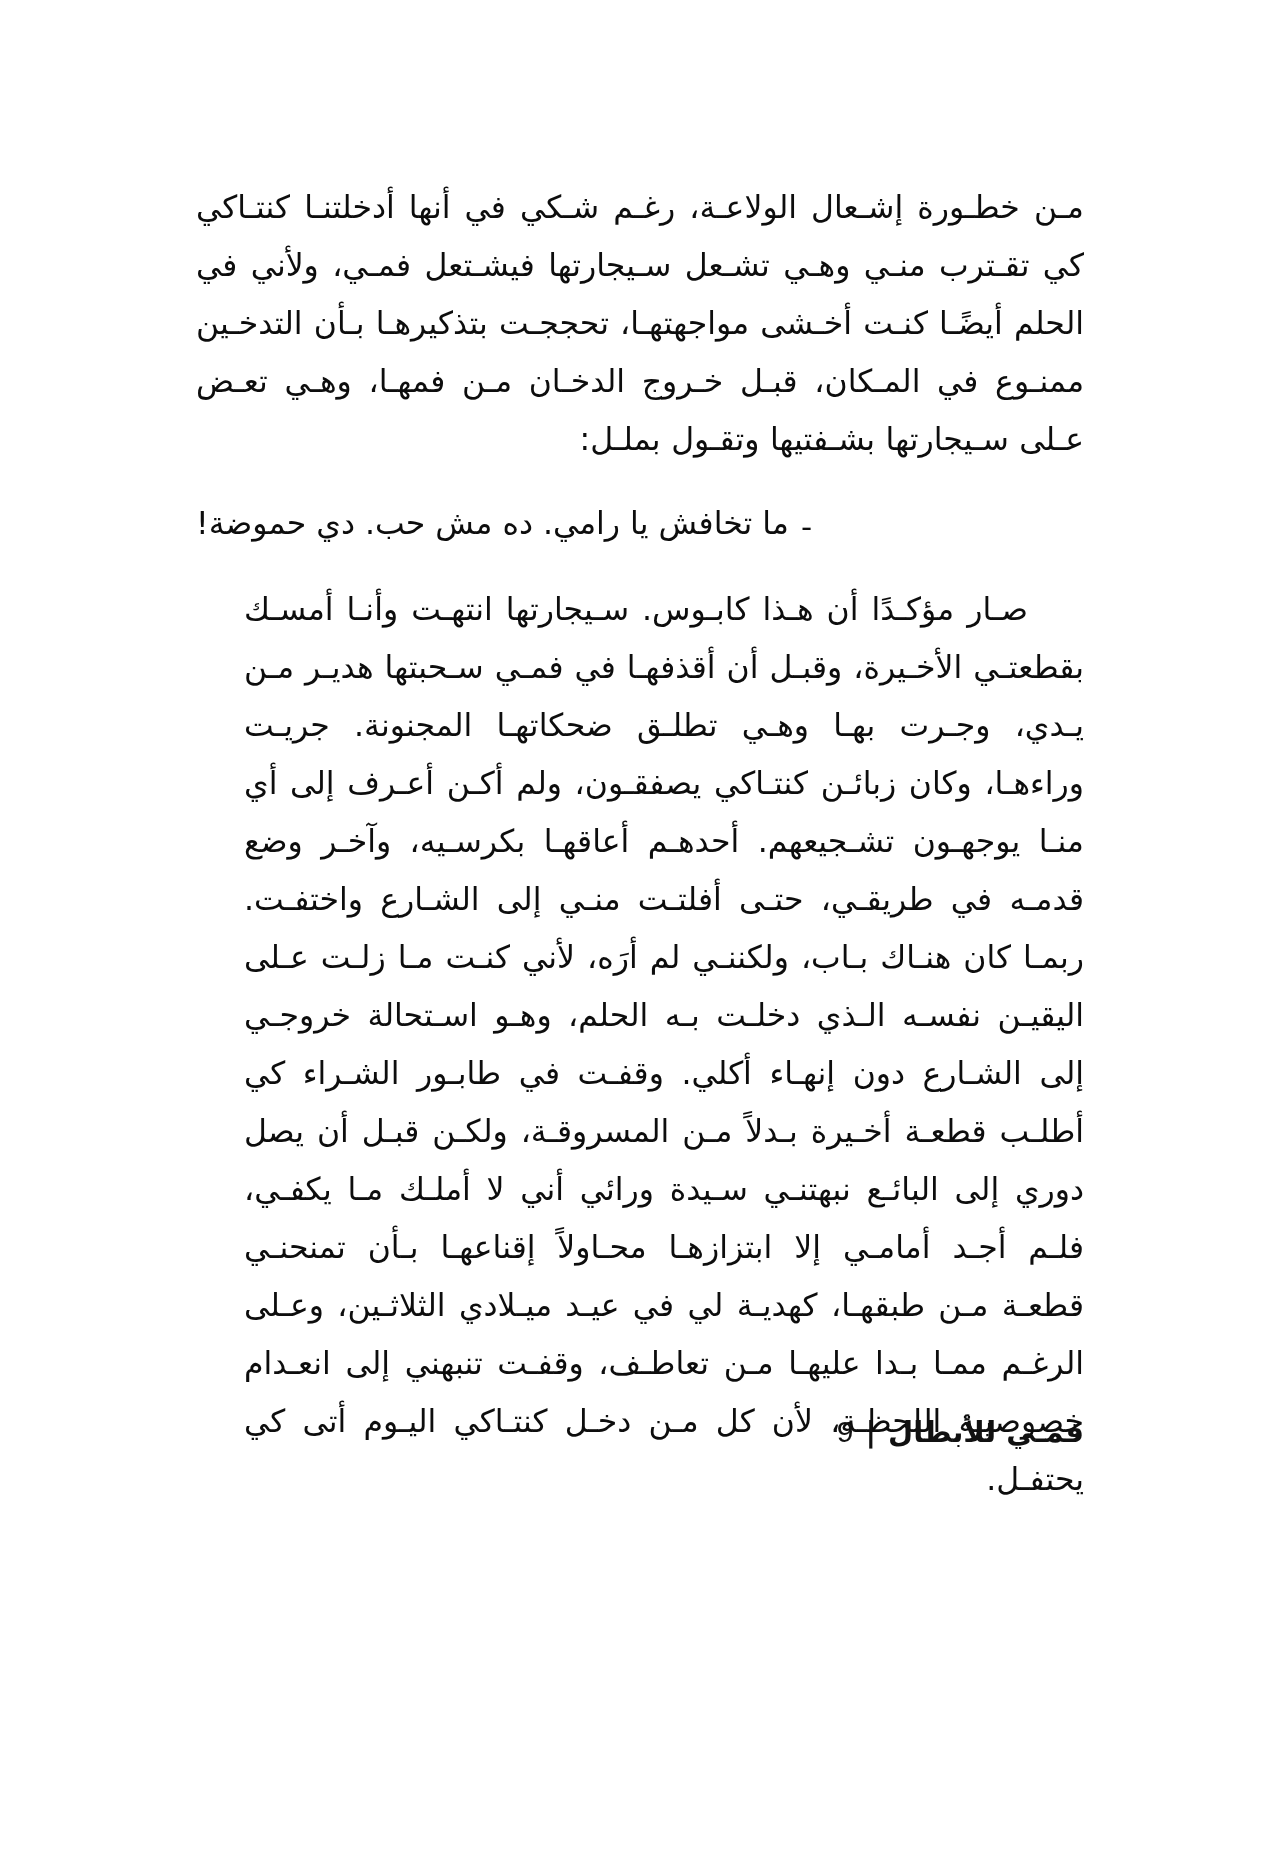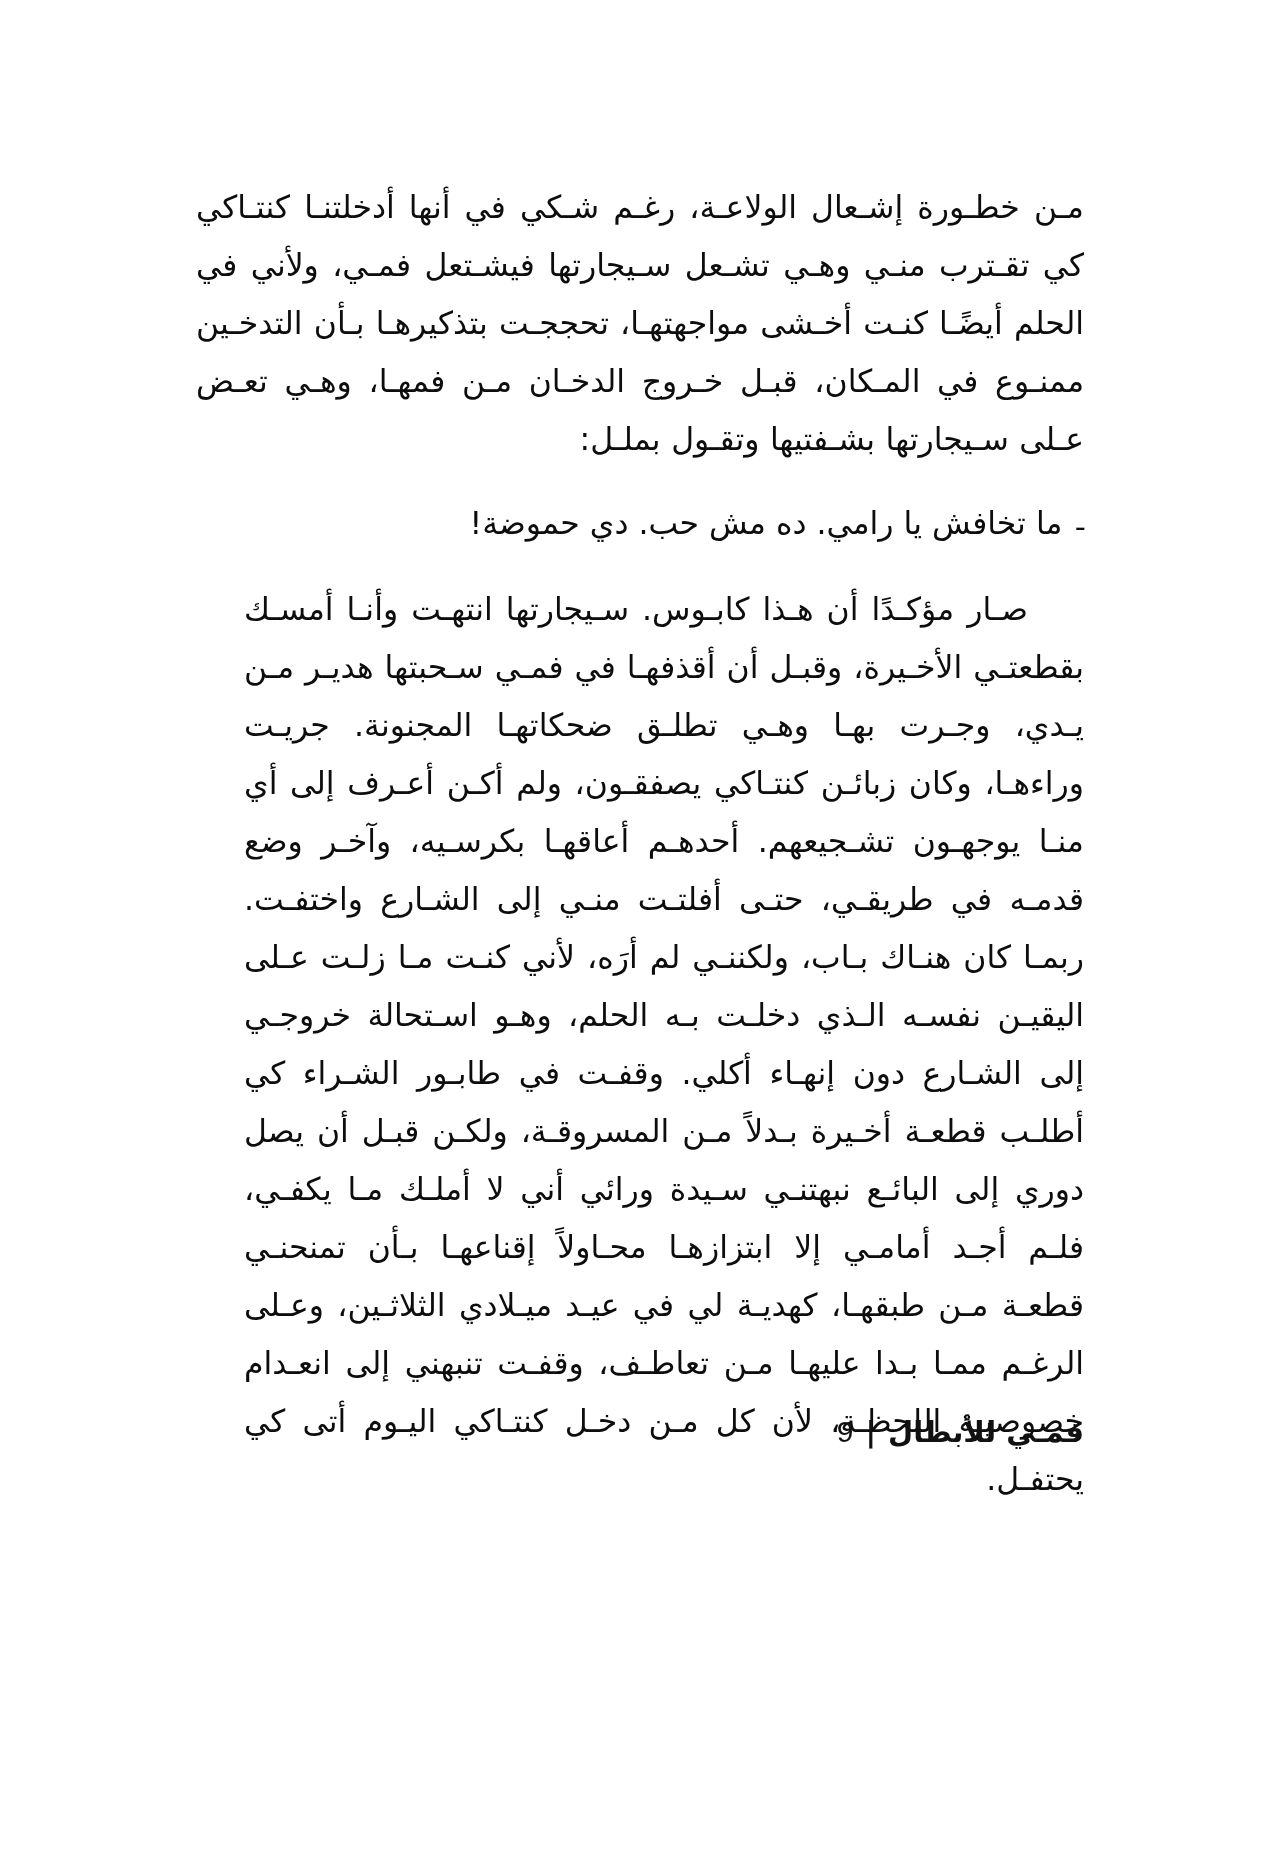--- a/index.html
+++ b/index.html
@@ -39,21 +39,21 @@
     text-indent: 56px;
   }
   p.gap-before {
     margin-top: 26px;
     margin-left: 48px;
   }
   p.dialogue {
     margin: 26px 0 0 0;
     font-size: 31.5px;
     line-height: 58px;
-    text-align: right;
+    text-align: left;
     font-weight: 400;
   }
   .dash {
     display: inline-block;
     margin-left: 14px;
     transform: translateY(-4px);
     font-size: 26px;
   }
   .footer {
     position: absolute;

